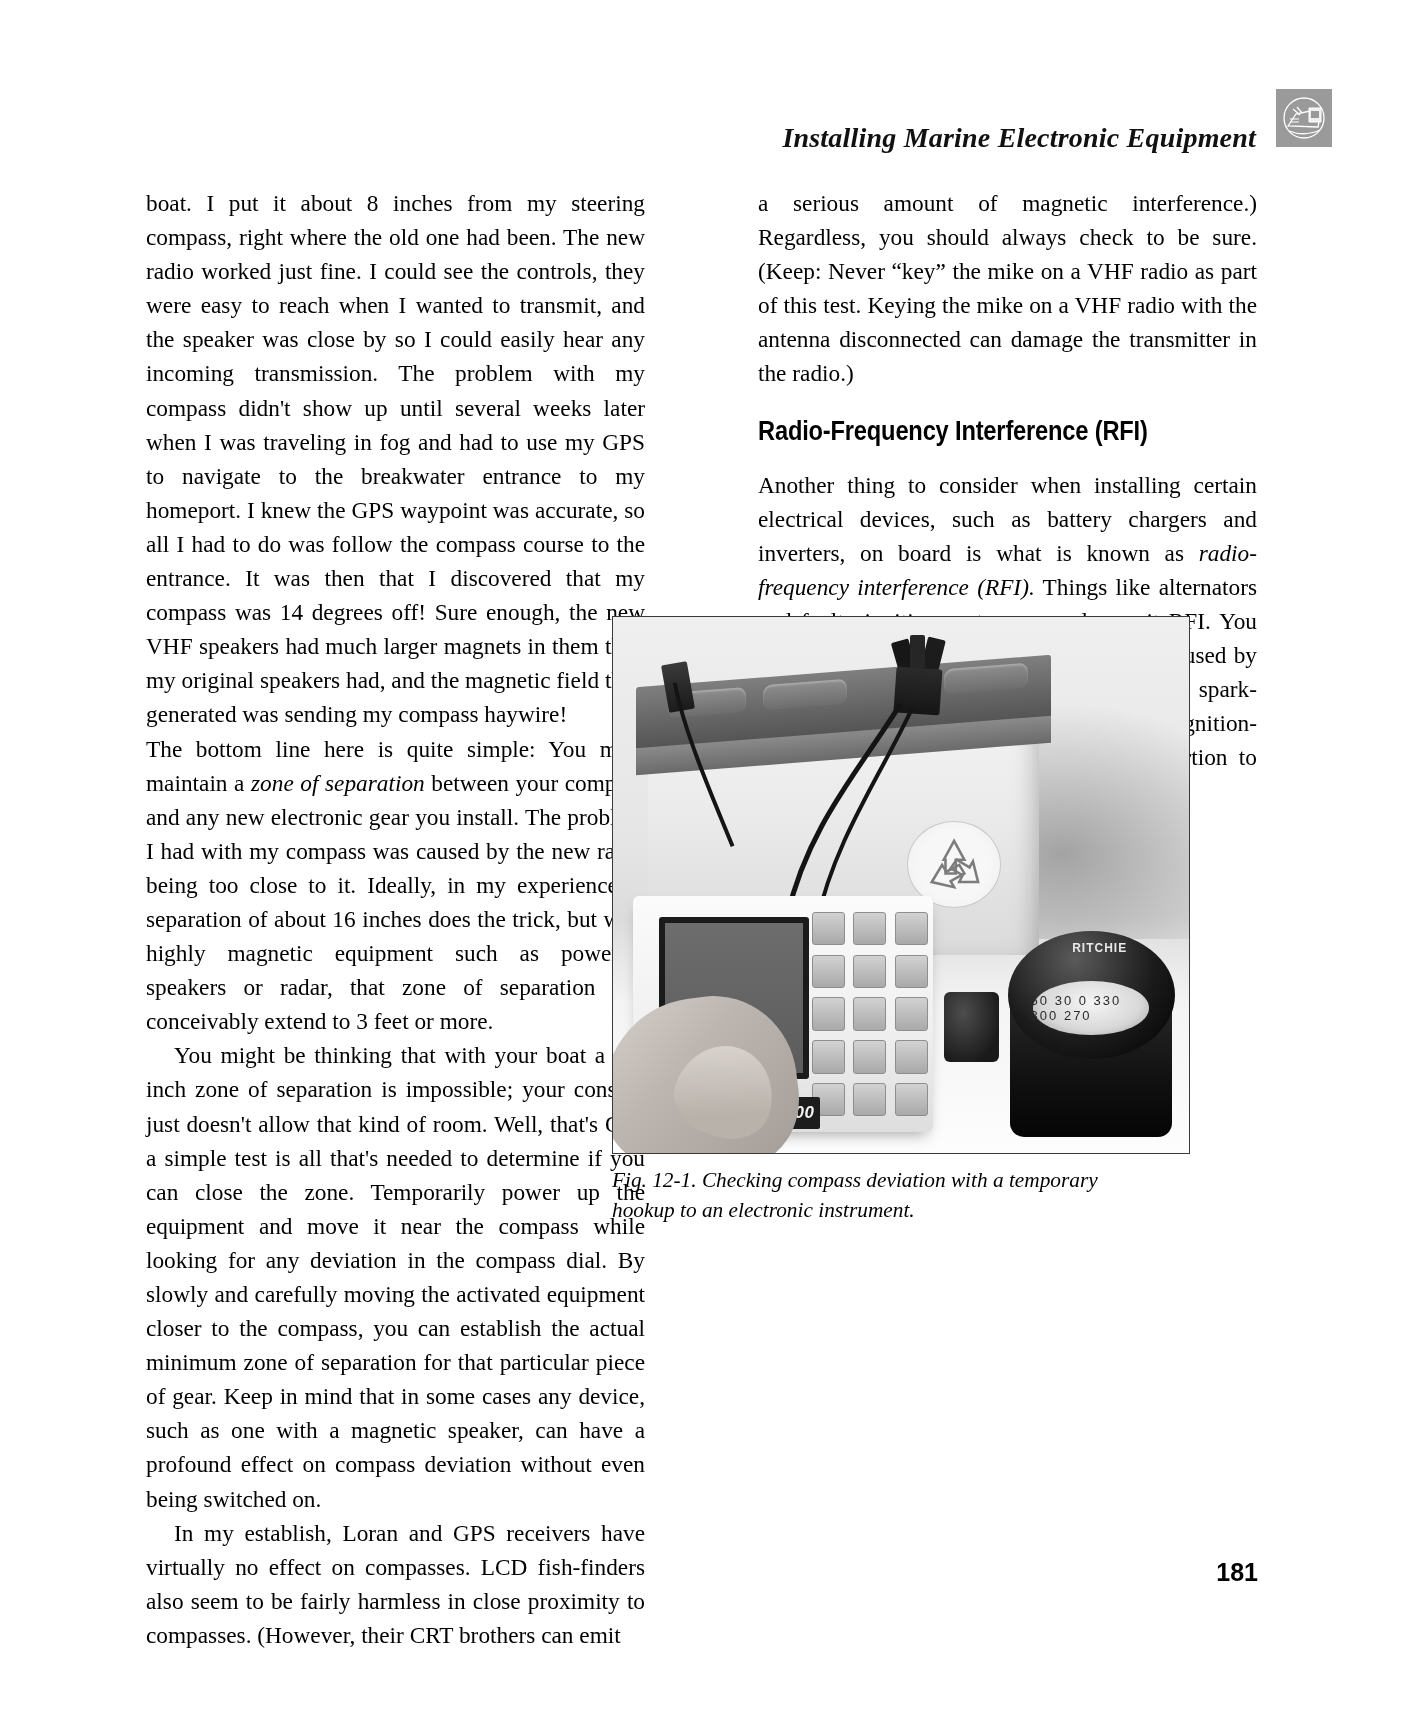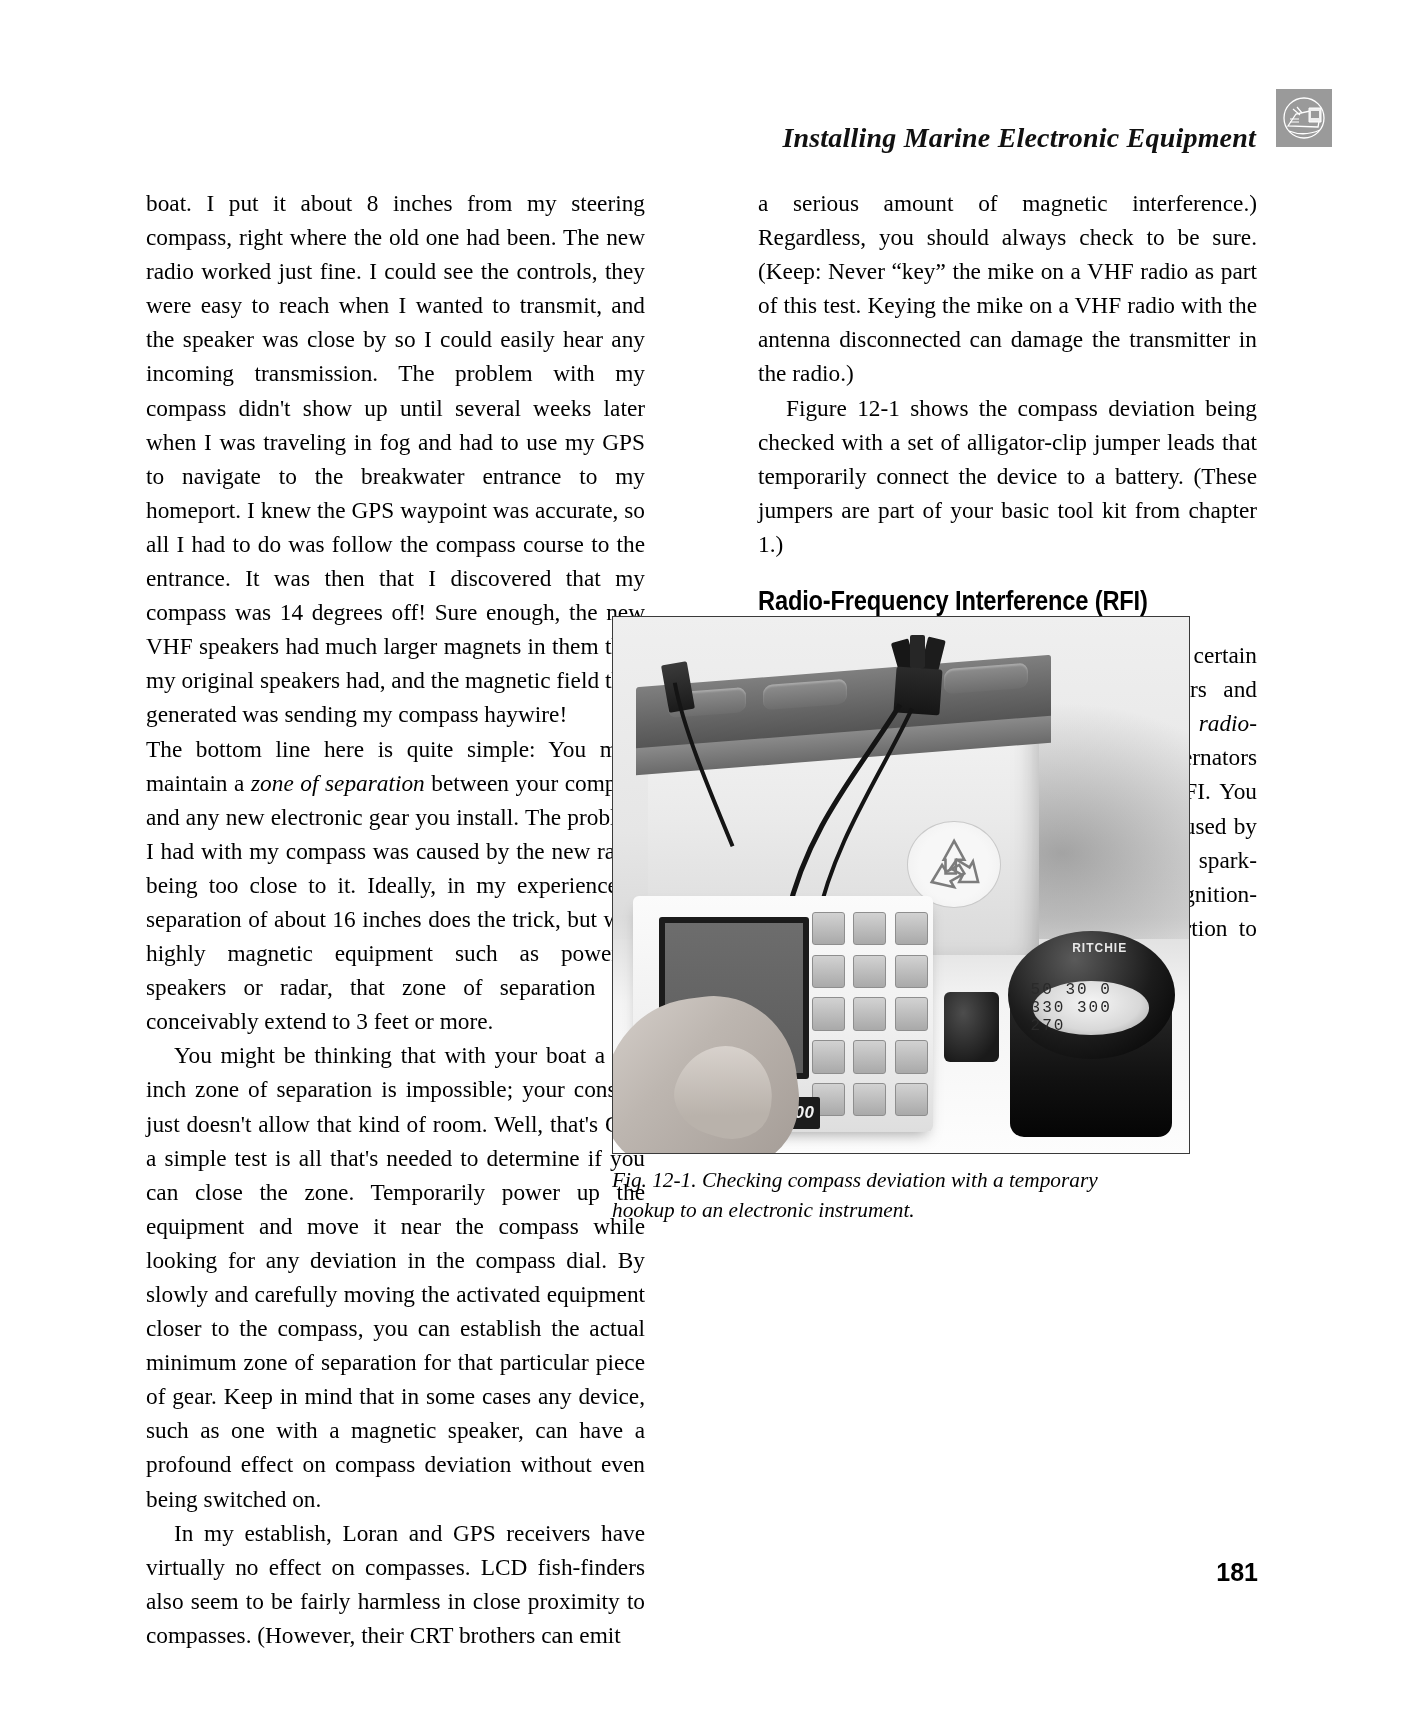--- a/index.html
+++ b/index.html
@@ -257,22 +257,22 @@
     border-radius: 50%;
   }
   .compass-brand {
     left: 76.5%; top: 60.5%; width: 16%; height: 4%;
     color: #e8e8e8; font-size: 12px; letter-spacing: 1px;
     font-family: "Liberation Sans", "DejaVu Sans", sans-serif;
     font-weight: 700; text-align:center;
   }
   .compass-nums {
     left: 72.5%; top: 69.5%; width: 21%; height: 7%;
-    color: #2a2a2a; font-size: 16px; letter-spacing: 2px;
-    font-family: Liberation Mono, monospace;
+    color: #2a2a2a; font-size: 13px; letter-spacing: 2px;
+    font-family: Liberation Sans, sans-serif;
     display:flex; align-items:center; justify-content:center;
   }
   
   .wire { position:absolute; left:0; top:0; width:100%; height:100%; }
   .wire path { fill:none; stroke:#141414; }
 
   
   .folio {
     position: absolute;
     right: 146px;
@@ -314,21 +314,20 @@
       <p class="body"><span>The bottom line here is quite simple: You must maintain a </span><span class="it">zone of separation</span><span> between your compass and any new electronic gear you install. The problem I had with my compass was caused by the new radio being too close to it. Ideally, in my experience, a separation of about 16 inches does the trick, but with highly magnetic equipment such as powerful speakers or radar, that zone of separation can conceivably extend to 3 feet or more.</span></p>
 
       <p class="body indent">You might be thinking that with your boat a 16-inch zone of separation is impossible; your console just doesn't allow that kind of room. Well, that's OK; a simple test is all that's needed to determine if you can close the zone. Temporarily power up the equipment and move it near the compass while looking for any deviation in the compass dial. By slowly and carefully moving the activated equipment closer to the compass, you can establish the actual minimum zone of separation for that particular piece of gear. Keep in mind that in some cases any device, such as one with a magnetic speaker, can have a profound effect on compass deviation without even being switched on.</p>
 
       <p class="body indent">In my establish, Loran and GPS receivers have virtually no effect on compasses. LCD fish-finders also seem to be fairly harmless in close proximity to compasses. (However, their CRT brothers can emit</p>
     </div>
 
     <div class="col col-right">
       <p class="body">a serious amount of magnetic interference.) Regardless, you should always check to be sure. (Keep: Never “key” the mike on a VHF radio as part of this test. Keying the mike on a VHF radio with the antenna disconnected can damage the transmitter in the radio.)</p>
 
-      <p class="body indent">Figure 12-1 shows the compass deviation being checked with a set of alligator-clip jumper leads that temporarily connect the device to a battery. (These jumpers are part of your basic tool kit from chapter 1.)</p>
 
       <div class="h2wrap-2">
         <h2 class="section">Radio-Frequency Interference (RFI)</h2>
       </div>
 
       <p class="body"><span>Another thing to consider when installing certain electrical devices, such as battery chargers and inverters, on board is what is known as </span><span class="it">radio-frequency interference (RFI).</span><span> Things like alternators and faulty ignition systems can also emit RFI. You may have heard one of the effects of RFI, caused by faults like a cracked distributor cap or a bad spark-plug wire, as static over an AM/FM radio. Ignition-induced RFI changes pitch in direct proportion to engine rpm.</span></p>
     </div>
   </div>
 
   <figure class="figure" style="margin:0;">

